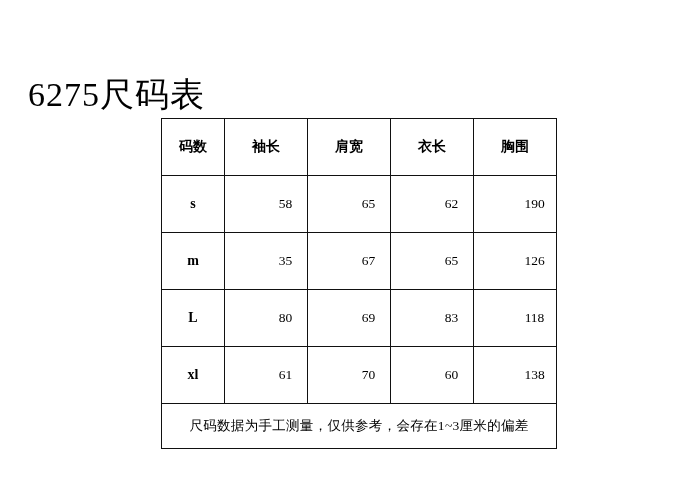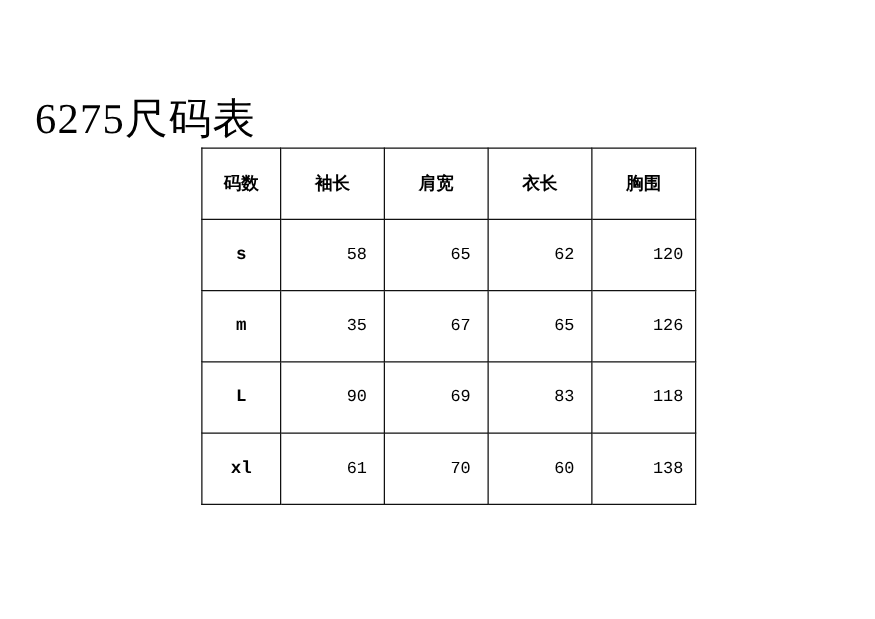--- a/index.html
+++ b/index.html
@@ -43,21 +43,21 @@
     width: 380px;
     table-layout: fixed;
   }
   table.size-table td {
     border: 1.5px solid #111111;
     height: 54px;
     text-align: center;
     vertical-align: middle;
     font-size: 13.5px;
     color: #000000;
-    font-family: Liberation Mono, monospace;
+    font-family: Liberation Serif, serif;
   }
   table.size-table tr.header-row td {
     font-weight: bold;
     font-size: 14px;
   }
   table.size-table td.size-label {
     font-weight: bold;
     font-size: 14px;
   }
   table.size-table td.value-cell {
@@ -90,40 +90,43 @@
           <td class="col-1">袖长</td>
           <td class="col-2">肩宽</td>
           <td class="col-3">衣长</td>
           <td class="col-4">胸围</td>
         </tr>
         <tr>
           <td class="size-label">s</td>
           <td class="value-cell">58</td>
           <td class="value-cell">65</td>
           <td class="value-cell">62</td>
-          <td class="value-cell">120</td>
+          <td class="value-cell">190</td>
         </tr>
         <tr>
           <td class="size-label">m</td>
           <td class="value-cell">35</td>
           <td class="value-cell">67</td>
           <td class="value-cell">65</td>
           <td class="value-cell">126</td>
         </tr>
         <tr>
           <td class="size-label">L</td>
-          <td class="value-cell">90</td>
+          <td class="value-cell">80</td>
           <td class="value-cell">69</td>
           <td class="value-cell">83</td>
           <td class="value-cell">118</td>
         </tr>
         <tr>
           <td class="size-label">xl</td>
           <td class="value-cell">61</td>
           <td class="value-cell">70</td>
           <td class="value-cell">60</td>
           <td class="value-cell">138</td>
         </tr>
+        <tr class="note-row">
+          <td colspan="5">尺码数据为手工测量，仅供参考，会存在1~3厘米的偏差</td>
+        </tr>
       </tbody>
     </table>
   </div>
 
 </div>
 
 </body></html>

